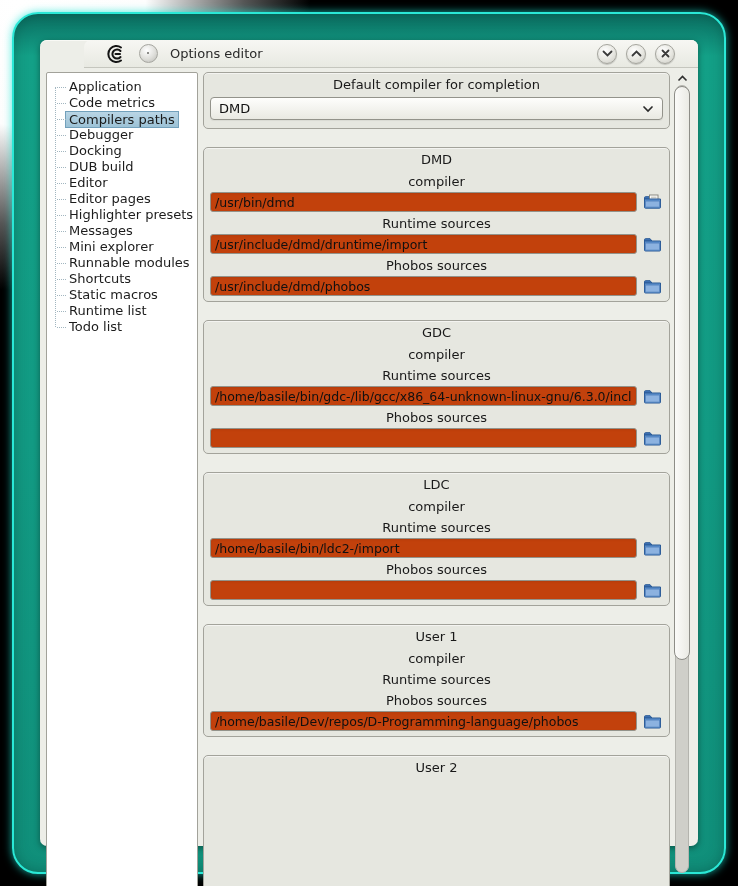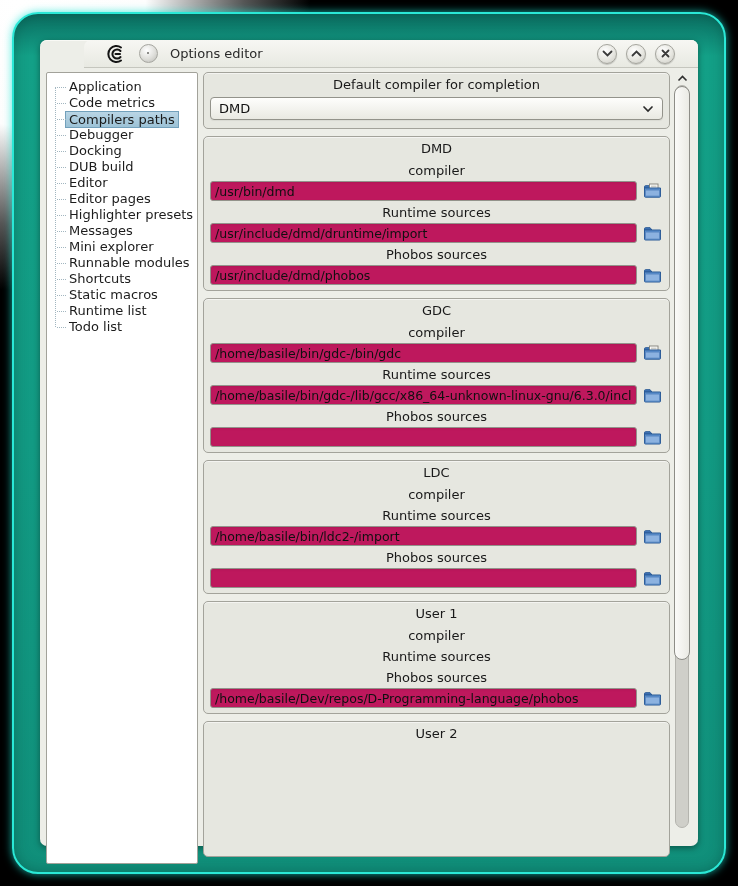--- a/index.html
+++ b/index.html
@@ -51,29 +51,29 @@
   .treeline{position:absolute;left:8px;top:14px;height:240px;width:0;border-left:1px dotted #a2b6c0;}
   ul.sidebar li{height:16px;line-height:16px;padding-left:20px;position:relative;color:#1c1c1c;white-space:nowrap;cursor:default;}
   ul.sidebar li::before{content:"";position:absolute;left:8px;top:8px;width:9px;border-top:1px dotted #a2b6c0;}
   ul.sidebar li span{display:inline-block;height:15px;line-height:15px;text-align:right;}
   ul.sidebar li.selected span{
     background:linear-gradient(#b9d5e5,#9cc2d6);border:1px solid #72a0bb;border-radius:0;
     margin-left:-4px;padding:0 3px;color:#1a1a1a;
   }
   .panel{flex:1;margin-left:5px;position:relative;overflow:hidden;}
   .group{
-    background:#e6e7e0;border:1px solid #a3a39b;border-radius:5px;margin-bottom:7px;
+    background:#e6e7e0;border:1px solid #a3a39b;border-radius:5px;margin-bottom:18px;
     padding:0 6px 4px;box-shadow:inset 0 1px 0 rgba(255,255,255,.55);
   }
   .group.partial{height:130px;}
   .gtitle{height:23px;line-height:24px;text-align:center;font-size:13px;color:#191919;}
   .flabel{height:21px;line-height:21px;text-align:center;font-size:13px;color:#191919;}
   .frow{display:flex;align-items:center;height:20px;margin-bottom:1px;}
   .frow input{
-    flex:1;min-width:0;height:18px;border:1px solid #93938b;border-radius:3px;background:#be185d;
+    flex:1;min-width:0;height:18px;border:1px solid #93938b;border-radius:3px;background:#c2410c;
     font-family:"DejaVu Sans",sans-serif;font-size:12.5px;color:#101010;padding:0 4px;
     box-shadow:inset 0 1px 2px rgba(0,0,0,.08);outline:none;
   }
   .ficon{width:21px;height:17px;margin-left:5px;border:none;background:none;padding:0;cursor:pointer;display:flex;align-items:center;justify-content:center;}
   .default-group{padding-bottom:8px;}
   .combo{
     height:21px;border:1px solid #93938b;border-radius:4px;cursor:pointer;
     background:linear-gradient(#fefefc,#e9e9e2);display:flex;align-items:center;
     padding:0 8px;font-size:13px;color:#101010;margin-top:1px;
     box-shadow:0 1px 1px rgba(0,0,0,.06);
@@ -192,32 +192,20 @@
                     <path d="M1.5,4 v-1.3 a1,1 0 0 1 1,-1 h4.6 l1.8,2.3 z" fill="#3f74b8" stroke="#2a5a96"></path>
                     <path d="M1.5,4 h16 v9 a1,1 0 0 1 -1,1 h-14 a1,1 0 0 1 -1,-1 z" fill="#5e92cf" stroke="#2a5a96"></path>
                     <path d="M2.3,6 h14.4 v6.6 a0.6,0.6 0 0 1 -0.6,0.6 h-13.2 a0.6,0.6 0 0 1 -0.6,-0.6 z" fill="#8cb2e0" stroke="#4a7ab8" stroke-width="0.8"></path>
                   </svg>
                 </button>
               </div>
             </div>
             <div class="group">
               <div class="gtitle">GDC</div>
               <div class="flabel">compiler</div>
-              <div class="frow">
-                <input type="text" value="/home/basile/bin/gdc-/bin/gdc" style="">
-                <button class="ficon">
-                  <svg width="19" height="16" viewBox="0 0 19 16">
-                    <path d="M1.5,5 v-1.3 a1,1 0 0 1 1,-1 h4.2 l1.6,2.3 z" fill="#3f74b8" stroke="#2a5a96"></path>
-                    <rect x="6.5" y="1" width="8.5" height="10.5" fill="#fcfcfa" stroke="#8a8a82"></rect>
-                    <path d="M8,3.2 h5.5 M8,5.2 h5.5 M8,7.2 h4" stroke="#b0b0a8" stroke-width="0.9"></path>
-                    <path d="M1.5,5 h16 v8.2 a1,1 0 0 1 -1,1 h-14 a1,1 0 0 1 -1,-1 z" fill="#5e92cf" stroke="#2a5a96"></path>
-                    <path d="M2.3,7 h14.4 v5.6 a0.6,0.6 0 0 1 -0.6,0.6 h-13.2 a0.6,0.6 0 0 1 -0.6,-0.6 z" fill="#8cb2e0" stroke="#4a7ab8" stroke-width="0.8"></path>
-                  </svg>
-                </button>
-              </div>
               <div class="flabel">Runtime sources</div>
               <div class="frow">
                 <input type="text" value="/home/basile/bin/gdc-/lib/gcc/x86_64-unknown-linux-gnu/6.3.0/includ" style="">
                 <button class="ficon">
                   <svg width="19" height="15" viewBox="0 0 19 15">
                     <path d="M1.5,4 v-1.3 a1,1 0 0 1 1,-1 h4.6 l1.8,2.3 z" fill="#3f74b8" stroke="#2a5a96"></path>
                     <path d="M1.5,4 h16 v9 a1,1 0 0 1 -1,1 h-14 a1,1 0 0 1 -1,-1 z" fill="#5e92cf" stroke="#2a5a96"></path>
                     <path d="M2.3,6 h14.4 v6.6 a0.6,0.6 0 0 1 -0.6,0.6 h-13.2 a0.6,0.6 0 0 1 -0.6,-0.6 z" fill="#8cb2e0" stroke="#4a7ab8" stroke-width="0.8"></path>
                   </svg>
                 </button>

